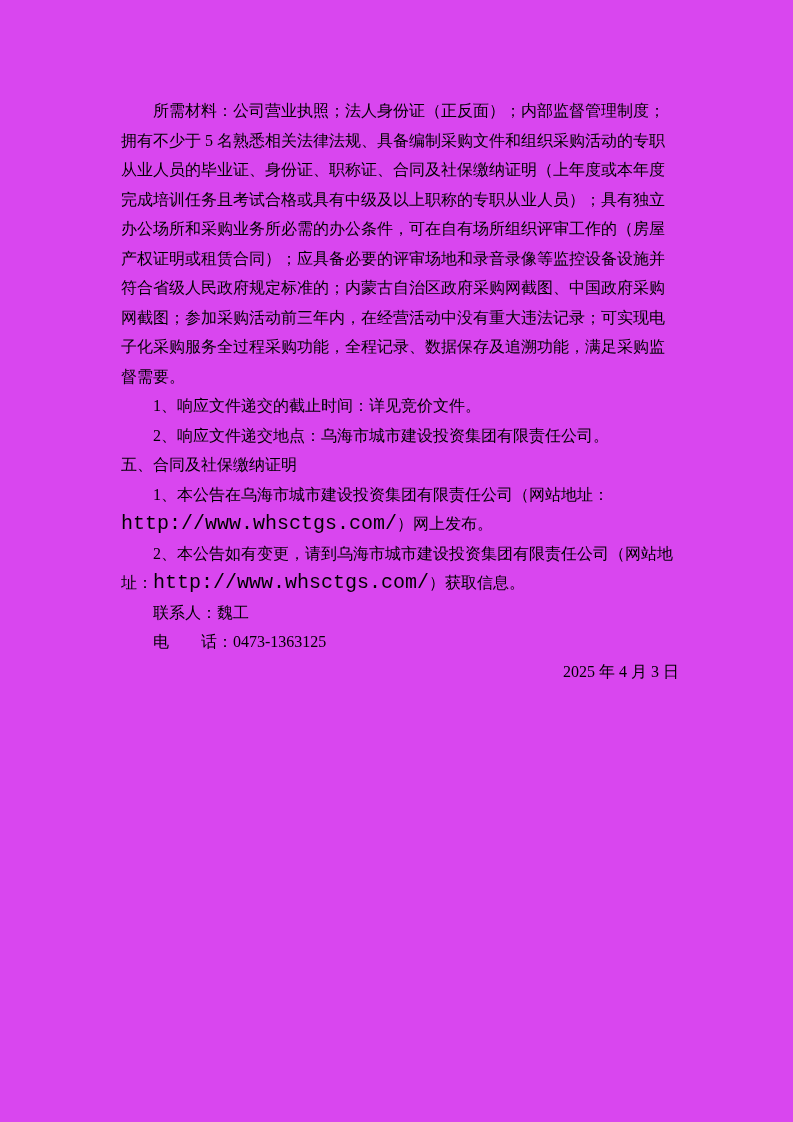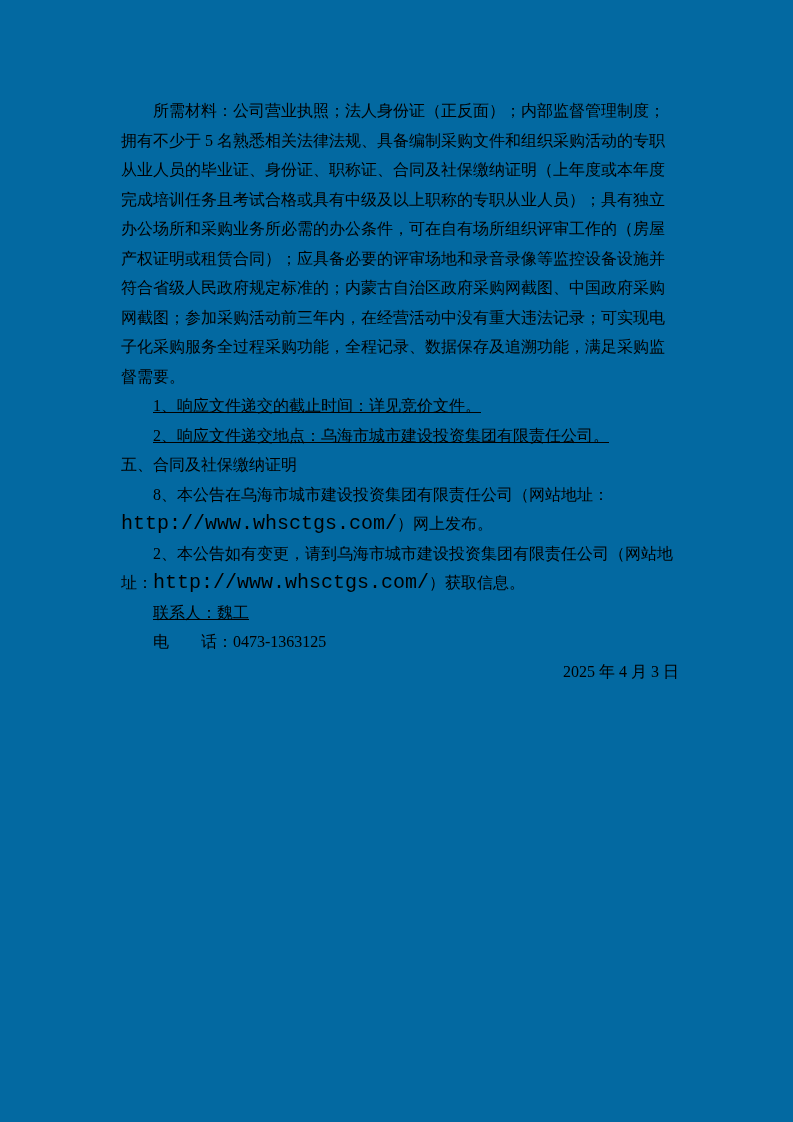--- a/index.html
+++ b/index.html
@@ -4,21 +4,21 @@
 <style>
   html, body {
     margin: 0;
     padding: 0;
     background: #ffffff;
   }
   .page {
     position: relative;
     width: 793px;
     height: 1122px;
-    background: #0369a1;
+    background: #d946ef;
     color: #000000;
     font-family: "Liberation Serif", "DejaVu Serif", serif;
     overflow: hidden;
   }
   .content {
     position: absolute;
     left: 121px;
     top: 96px;
     width: 558px;
     font-size: 16px;
@@ -39,49 +39,49 @@
   .mono {
     font-family: "Liberation Mono", "DejaVu Sans Mono", monospace;
     font-size: 20px;
   }
   .date-line {
     text-align: right;
     padding-right: 6px;
   }
   
   .m-h4   { margin-top: 4px; }
-  .m-item { margin-top: 5px; text-decoration: underline; }
+  .m-item { margin-top: 5px; }
   .m-h5   { margin-top: 0px; }
   .m-p5   { margin-top: 3px; }
   .m-url1 { margin-top: 8px; }
   .m-url2 { margin-top: 6px; }
   .m-h6   { margin-top: 3px; }
   .m-c1   { margin-top: 7px; }
-  .m-c2   { margin-top: 3px; text-decoration: underline; }
+  .m-c2   { margin-top: 3px; }
   .m-c3   { margin-top: 3px; }
   .m-date { margin-top: 37px; }
 </style>
 </head>
 <body>
 
 <div class="page">
   <div class="content">
 
     <p class="indent">所需材料：公司营业执照；法人身份证（正反面）；内部监督管理制度；拥有不少于 5 名熟悉相关法律法规、具备编制采购文件和组织采购活动的专职从业人员的毕业证、身份证、职称证、合同及社保缴纳证明（上年度或本年度完成培训任务且考试合格或具有中级及以上职称的专职从业人员）；具有独立办公场所和采购业务所必需的办公条件，可在自有场所组织评审工作的（房屋产权证明或租赁合同）；应具备必要的评审场地和录音录像等监控设备设施并符合省级人民政府规定标准的；内蒙古自治区政府采购网截图、中国政府采购网截图；参加采购活动前三年内，在经营活动中没有重大违法记录；可实现电子化采购服务全过程采购功能，全程记录、数据保存及追溯功能，满足采购监督需要。</p>
 
 
     <p class="indent m-item">1、响应文件递交的截止时间：详见竞价文件。</p>
 
     <p class="indent m-item">2、响应文件递交地点：乌海市城市建设投资集团有限责任公司。</p>
 
 
     <h2 class="heading m-h5">五、合同及社保缴纳证明</h2>
 
 
-    <p class="indent m-url1"><span>8、本公告在乌海市城市建设投资集团有限责任公司（网站地址：</span><span class="mono">http://www.whsctgs.com/</span><span>）网上发布。</span></p>
+    <p class="indent m-url1"><span>1、本公告在乌海市城市建设投资集团有限责任公司（网站地址：</span><span class="mono">http://www.whsctgs.com/</span><span>）网上发布。</span></p>
 
     <p class="indent m-url2"><span>2、本公告如有变更，请到乌海市城市建设投资集团有限责任公司（网站地址：</span><span class="mono">http://www.whsctgs.com/</span><span>）获取信息。</span></p>
 
 
 
     <p class="indent m-c2">联系人：魏工</p>
 
     <p class="indent m-c3">电　　话：0473-1363125</p>
 
     <p class="date-line m-date">2025 年 4 月 3 日</p>

